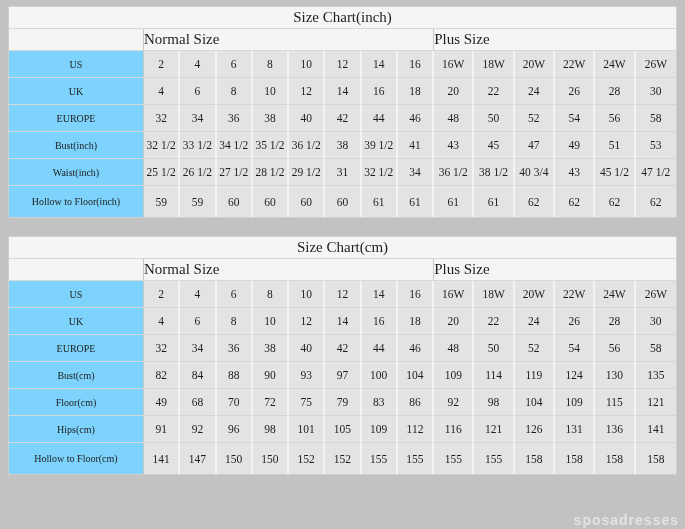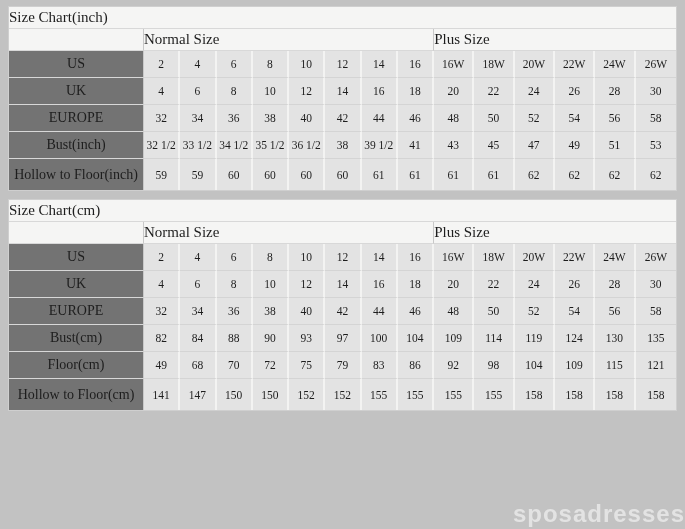--- a/index.html
+++ b/index.html
@@ -18,51 +18,51 @@
     border-collapse: separate;
     border-spacing: 0;
     table-layout: fixed;
     width: 669px;
     margin-left: 8px;
     background: #f5f5f4;
     border: 1px solid #cfcfcf;
     color: #1d1d1d;
   }
   table.size-table.first { margin-top: 6px; }
-  table.size-table.second { margin-top: 8px; }
+  table.size-table.second { margin-top: 18px; }
 
   .title-cell {
     height: 21px;
     font-size: 15px;
     font-weight: normal;
-    text-align: left;
+    text-align: center;
     background: #f5f5f4;
     border-bottom: 1px solid #d8d8d8;
     padding: 0;
   }
   .group-row th {
     height: 21px;
     font-size: 15px;
     font-weight: normal;
     text-align: left;
     background: #f5f5f4;
     border-bottom: 1px solid #d8d8d8;
     padding: 0;
   }
   .corner-cell {
     border-right: 1px solid #c8c8c8;
   }
   .group-normal {
     border-right: 1px solid #c8c8c8;
   }
   tbody th {
-    font-size: 14px;
+    font-size: 10px;
     font-weight: normal;
     text-align: center;
-    background: #737373;
+    background: #7dd3fc;
     border-right: 1px solid #c8c8c8;
     border-bottom: 1px solid #d8d8d8;
     height: 26px;
     padding: 0;
     white-space: nowrap;
   }
   tbody td {
     font-size: 11.5px;
     text-align: center;
     background: #e3e3e3;
@@ -74,25 +74,25 @@
     overflow: hidden;
   }
   tbody td:last-child { border-right: none; }
   tbody tr:last-child th,
   tbody tr:last-child td {
     height: 31px;
     border-bottom: none;
   }
   .watermark {
     position: absolute;
-    right: 0;
+    right: 6px;
     bottom: 1px;
     font-family: "Liberation Sans", sans-serif;
     font-weight: bold;
-    font-size: 24px;
+    font-size: 14px;
     letter-spacing: 1px;
     color: rgba(255, 255, 255, 0.55);
     pointer-events: none;
     margin-left: 11px;
   }
 </style>
 </head>
 <body>
 
 <div class="page">
@@ -188,20 +188,37 @@
           <td>39 1/2</td>
           <td>41</td>
           <td>43</td>
           <td>45</td>
           <td>47</td>
           <td>49</td>
           <td>51</td>
           <td>53</td>
         </tr>
         <tr>
+          <th>Waist(inch)</th>
+          <td>25 1/2</td>
+          <td>26 1/2</td>
+          <td>27 1/2</td>
+          <td>28 1/2</td>
+          <td>29 1/2</td>
+          <td>31</td>
+          <td>32 1/2</td>
+          <td>34</td>
+          <td>36 1/2</td>
+          <td>38 1/2</td>
+          <td>40 3/4</td>
+          <td>43</td>
+          <td>45 1/2</td>
+          <td>47 1/2</td>
+        </tr>
+        <tr>
           <th>Hollow to Floor(inch)</th>
           <td>59</td>
           <td>59</td>
           <td>60</td>
           <td>60</td>
           <td>60</td>
           <td>60</td>
           <td>61</td>
           <td>61</td>
           <td>61</td>
@@ -322,20 +339,37 @@
           <td>83</td>
           <td>86</td>
           <td>92</td>
           <td>98</td>
           <td>104</td>
           <td>109</td>
           <td>115</td>
           <td>121</td>
         </tr>
         <tr>
+          <th>Hips(cm)</th>
+          <td>91</td>
+          <td>92</td>
+          <td>96</td>
+          <td>98</td>
+          <td>101</td>
+          <td>105</td>
+          <td>109</td>
+          <td>112</td>
+          <td>116</td>
+          <td>121</td>
+          <td>126</td>
+          <td>131</td>
+          <td>136</td>
+          <td>141</td>
+        </tr>
+        <tr>
           <th>Hollow to Floor(cm)</th>
           <td>141</td>
           <td>147</td>
           <td>150</td>
           <td>150</td>
           <td>152</td>
           <td>152</td>
           <td>155</td>
           <td>155</td>
           <td>155</td>

